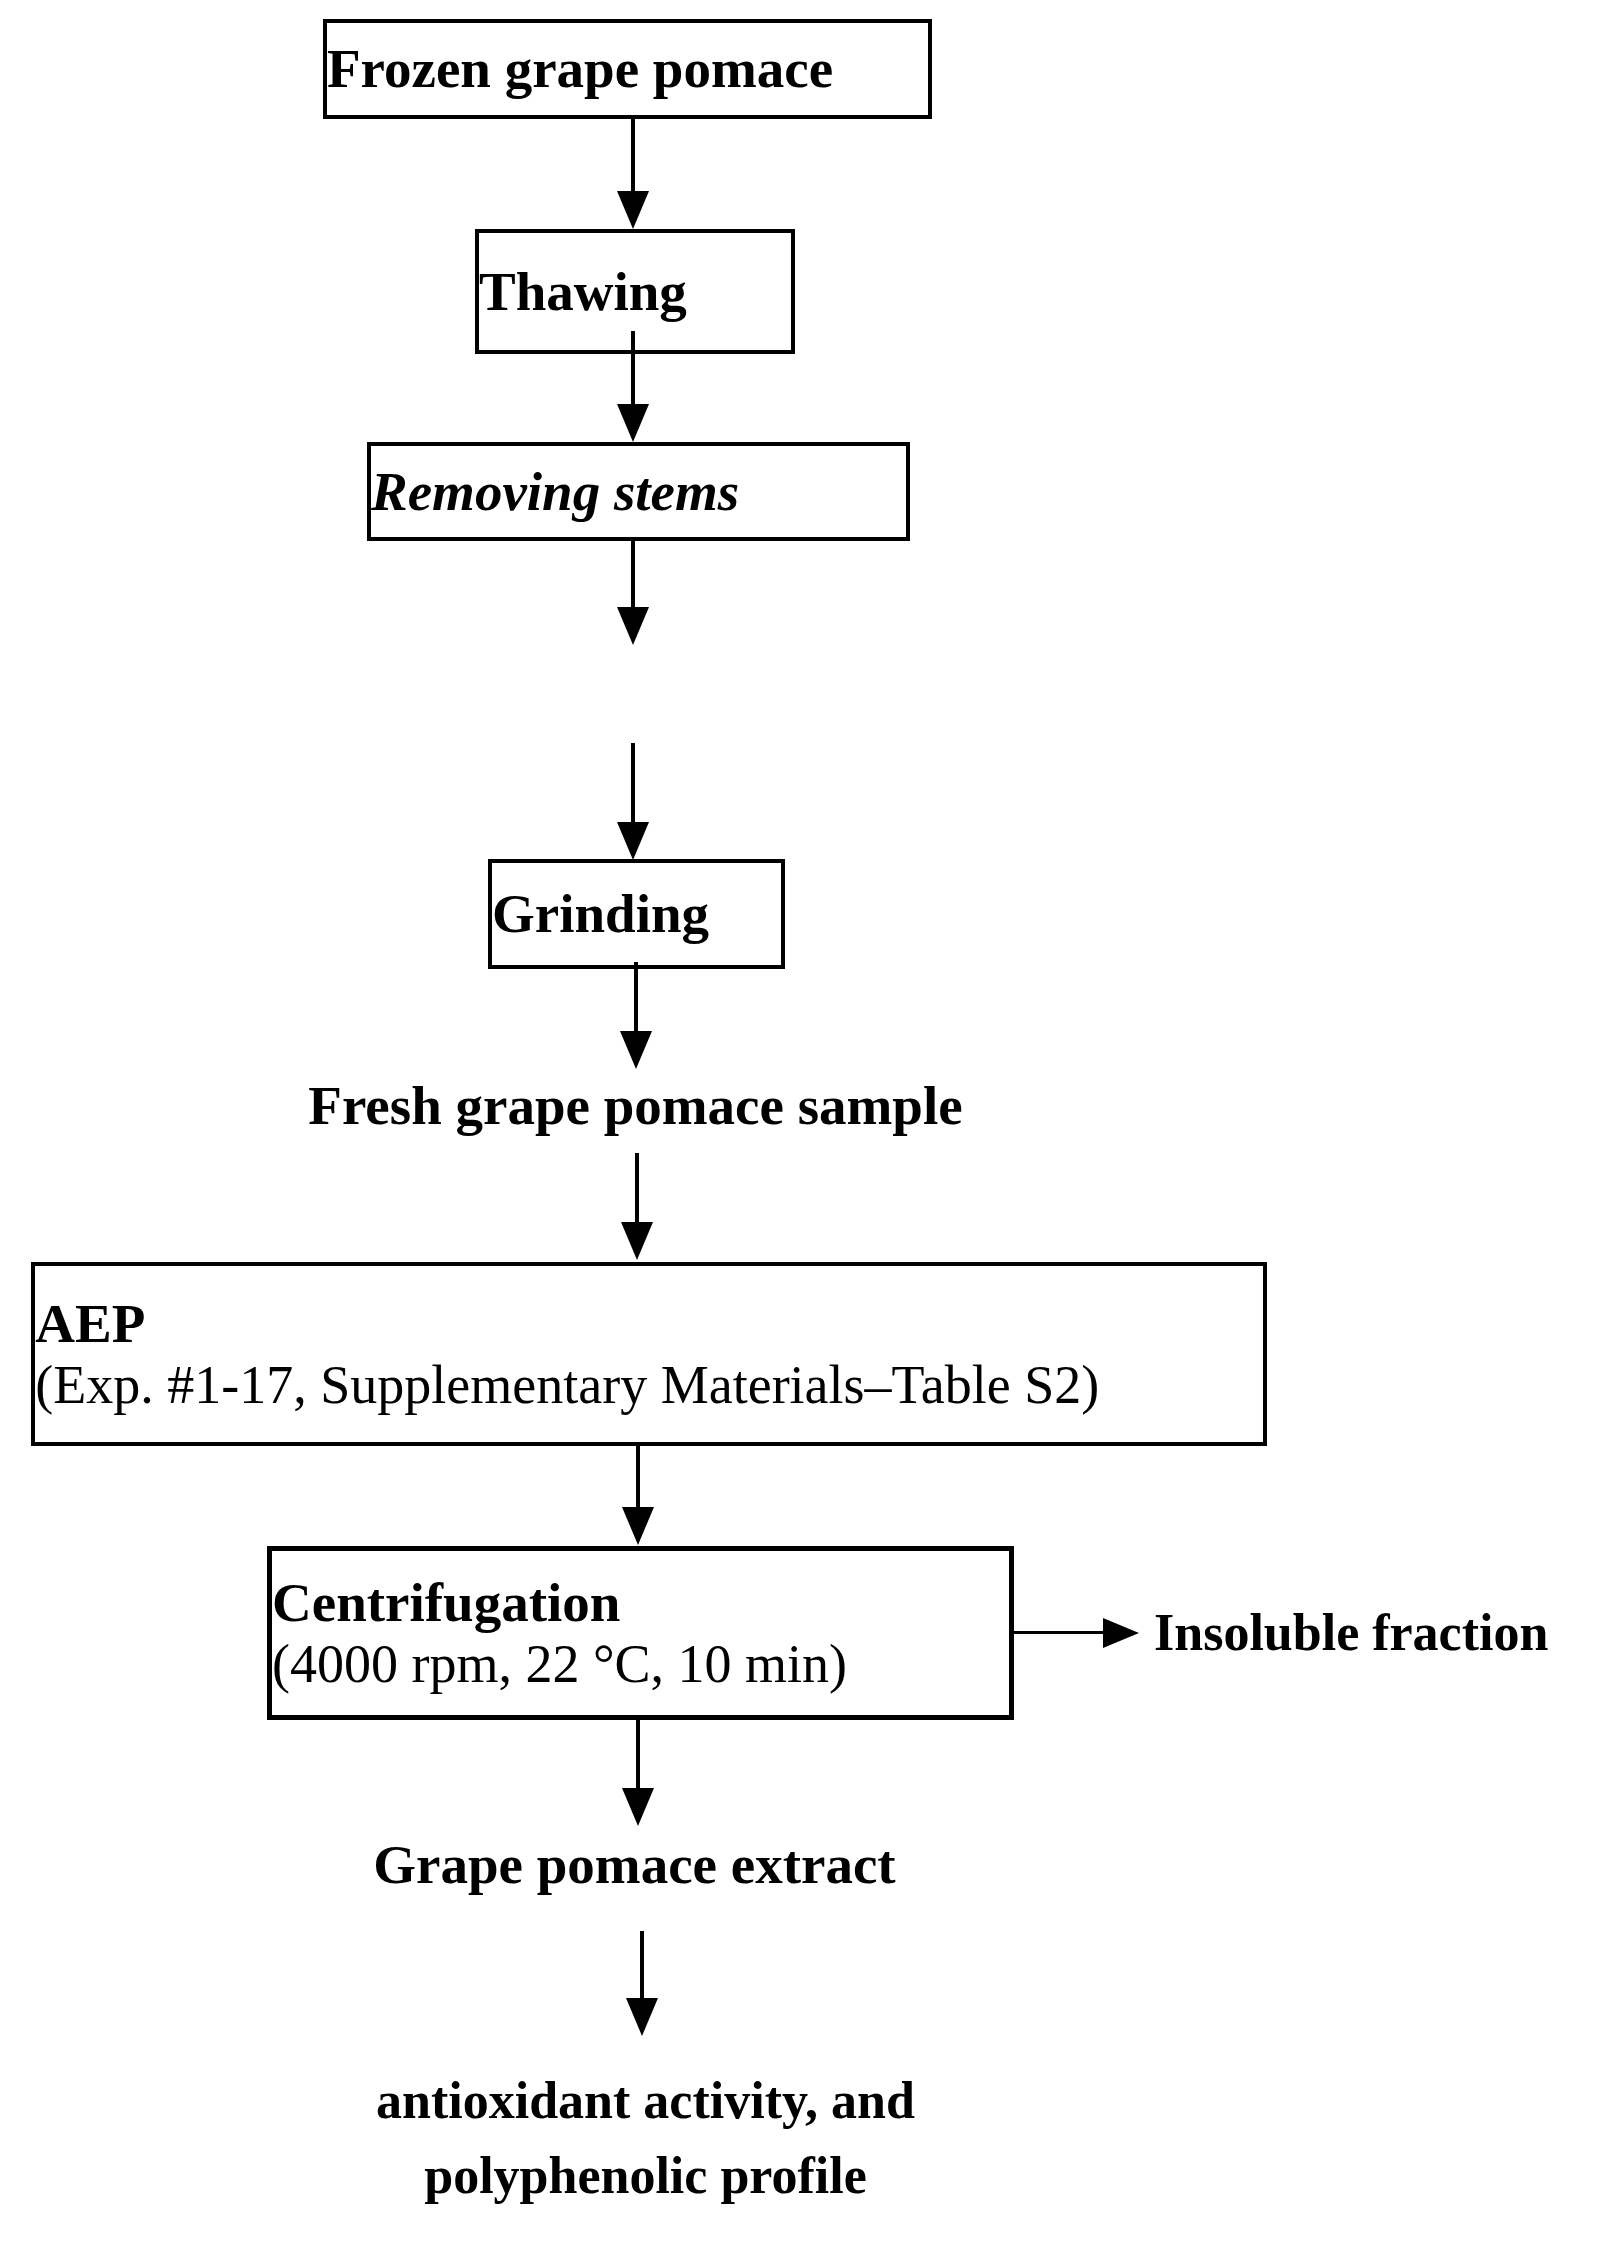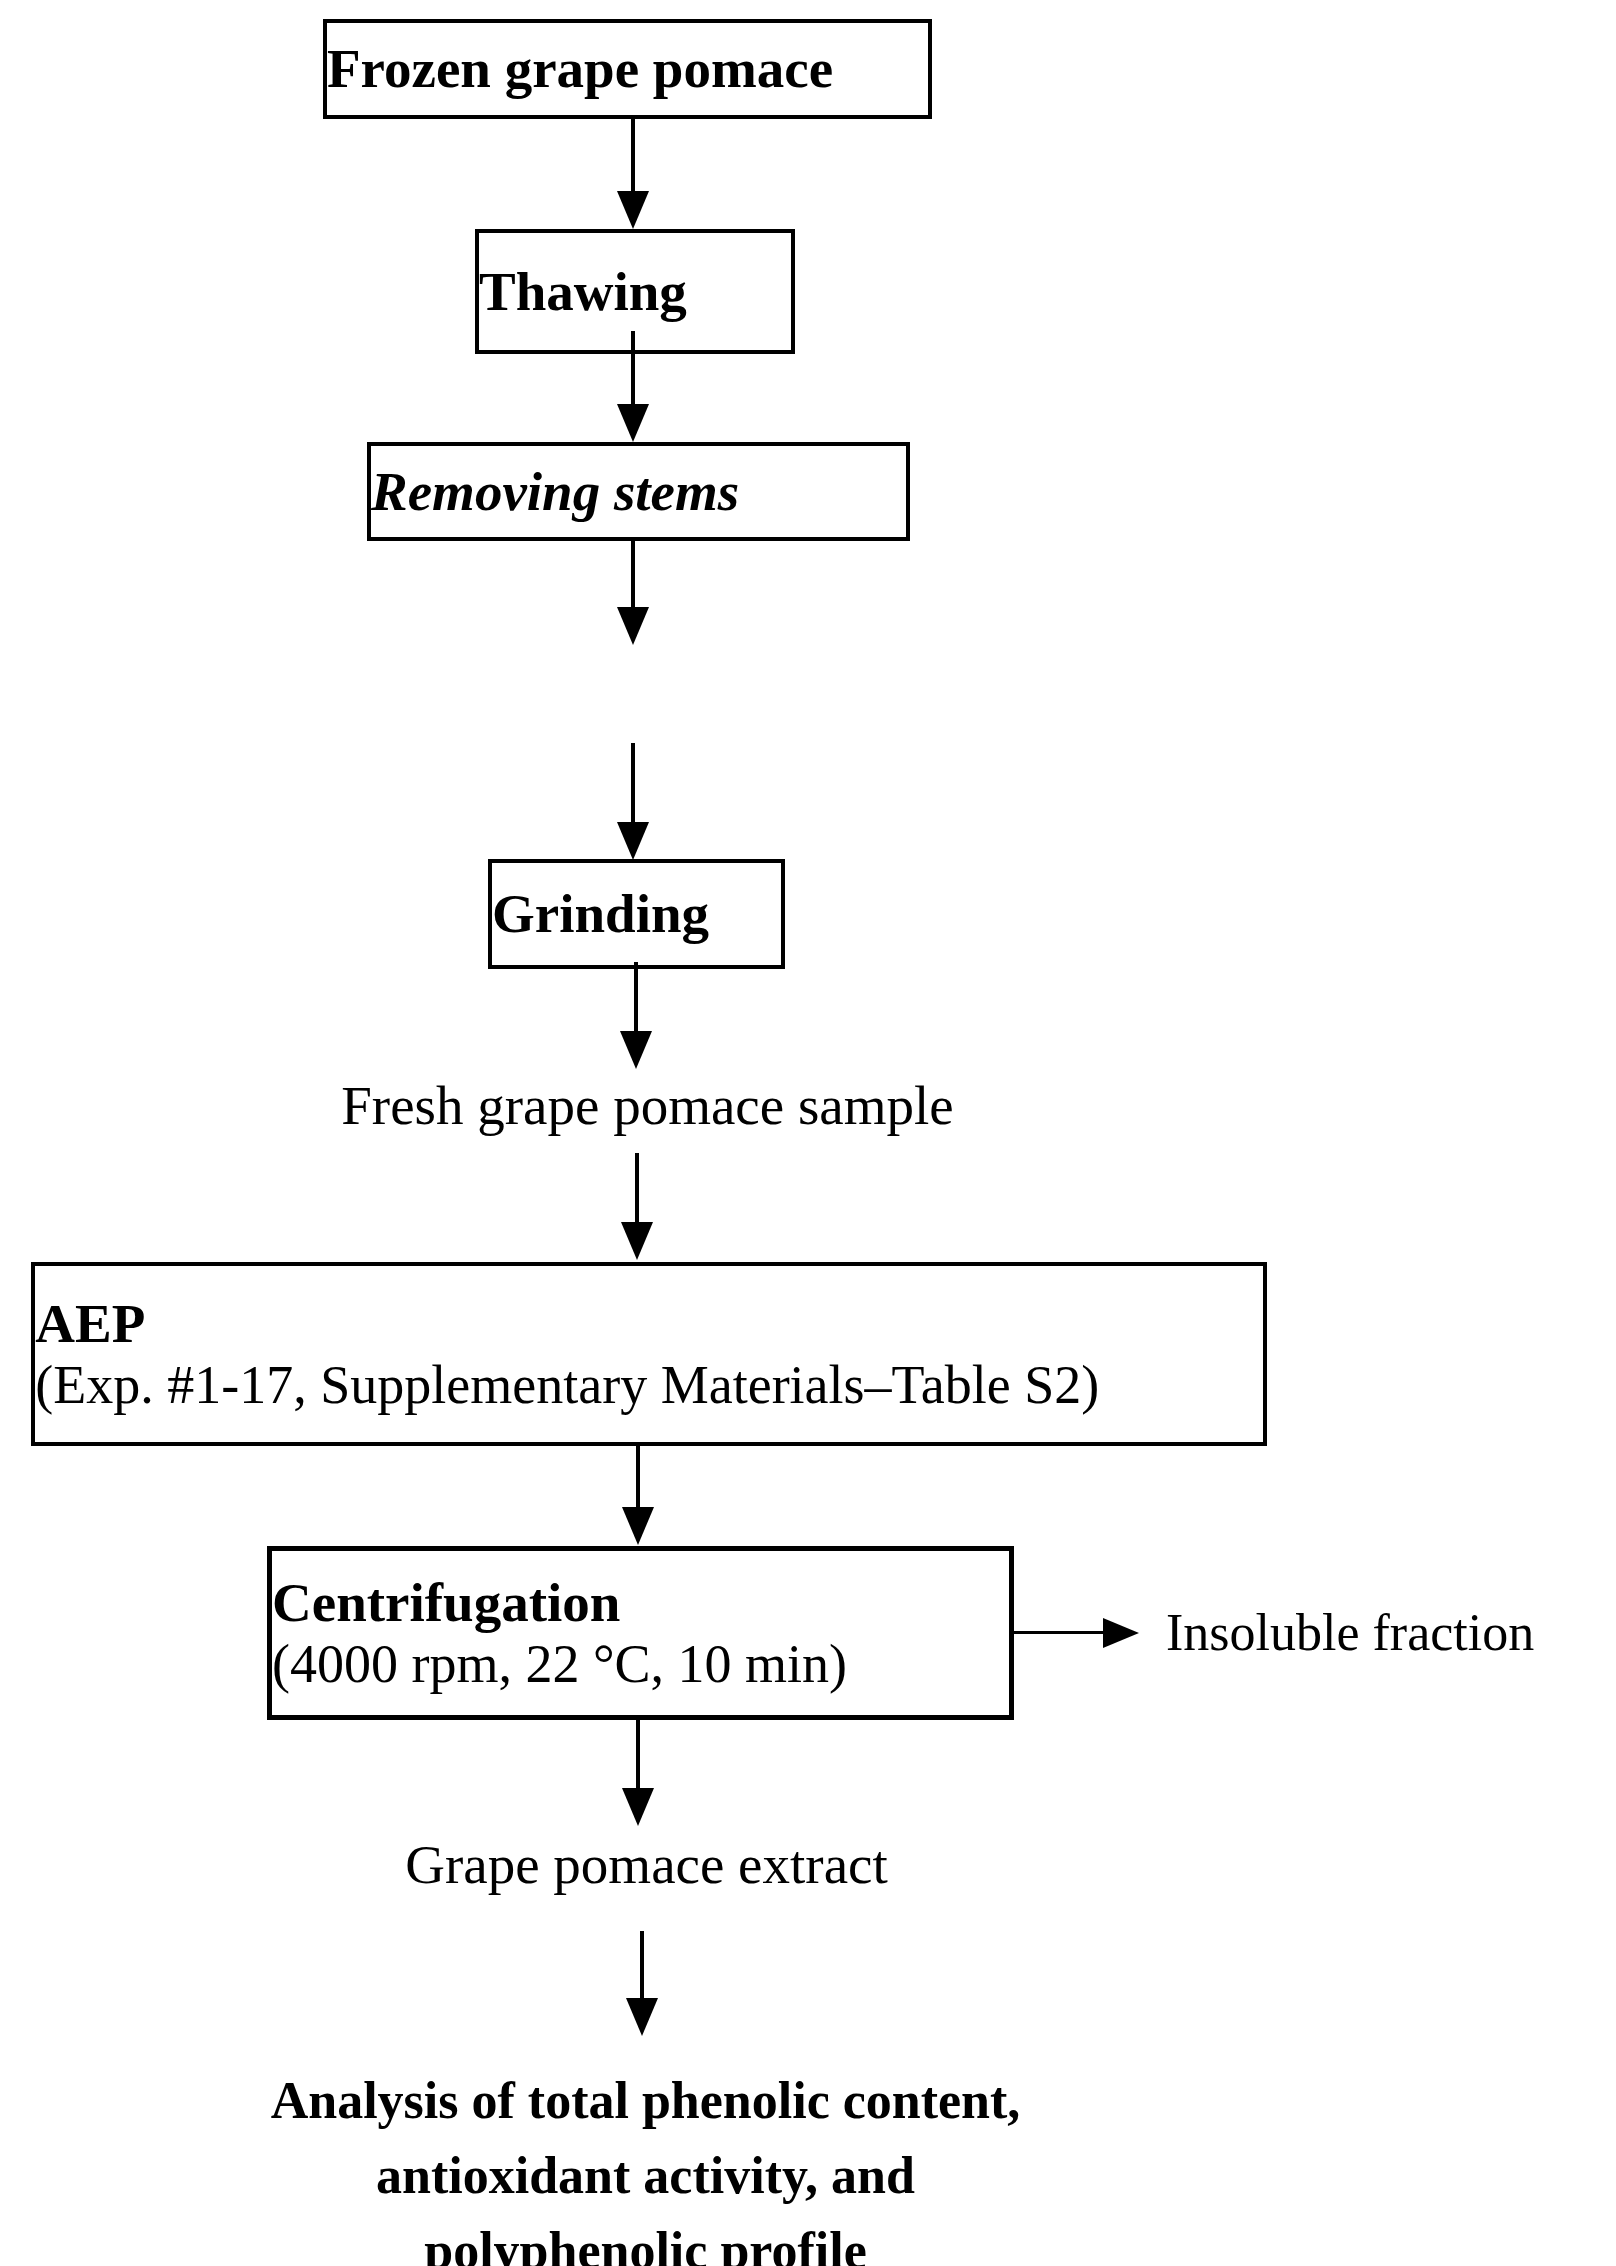--- a/index.html
+++ b/index.html
@@ -35,25 +35,24 @@
   }
   .box-subtitle {
     font-weight: normal;
     font-size: 54px;
     line-height: 1.12;
     white-space: nowrap;
   }
   .flow-label {
     position: absolute;
     text-align: center;
-    font-weight: normal;
+    font-weight: bold;
     font-size: 55px;
     line-height: 1.0;
     white-space: nowrap;
-    padding-left: 12px;
   }
   .flow-label-multi {
     position: absolute;
     text-align: center;
     font-weight: bold;
     font-size: 52px;
     line-height: 75px;
   }
   .varrow {
     position: absolute;
@@ -176,19 +175,18 @@
   </div>
 
   <div class="flow-label" style="left:0px; top:1837px; width:1269px;">Grape pomace extract</div>
 
   <div class="varrow" style="left:626px; top:1931px; height:105px;">
     <div class="shaft"></div>
     <div class="head"></div>
   </div>
 
   <div class="flow-label-multi" style="left:24px; top:2063px; width:1243px;">
-    <div>Analysis of total phenolic content,</div>
     <div>antioxidant activity, and</div>
     <div>polyphenolic profile</div>
   </div>
 
 </div>
 
 
 </body></html>

